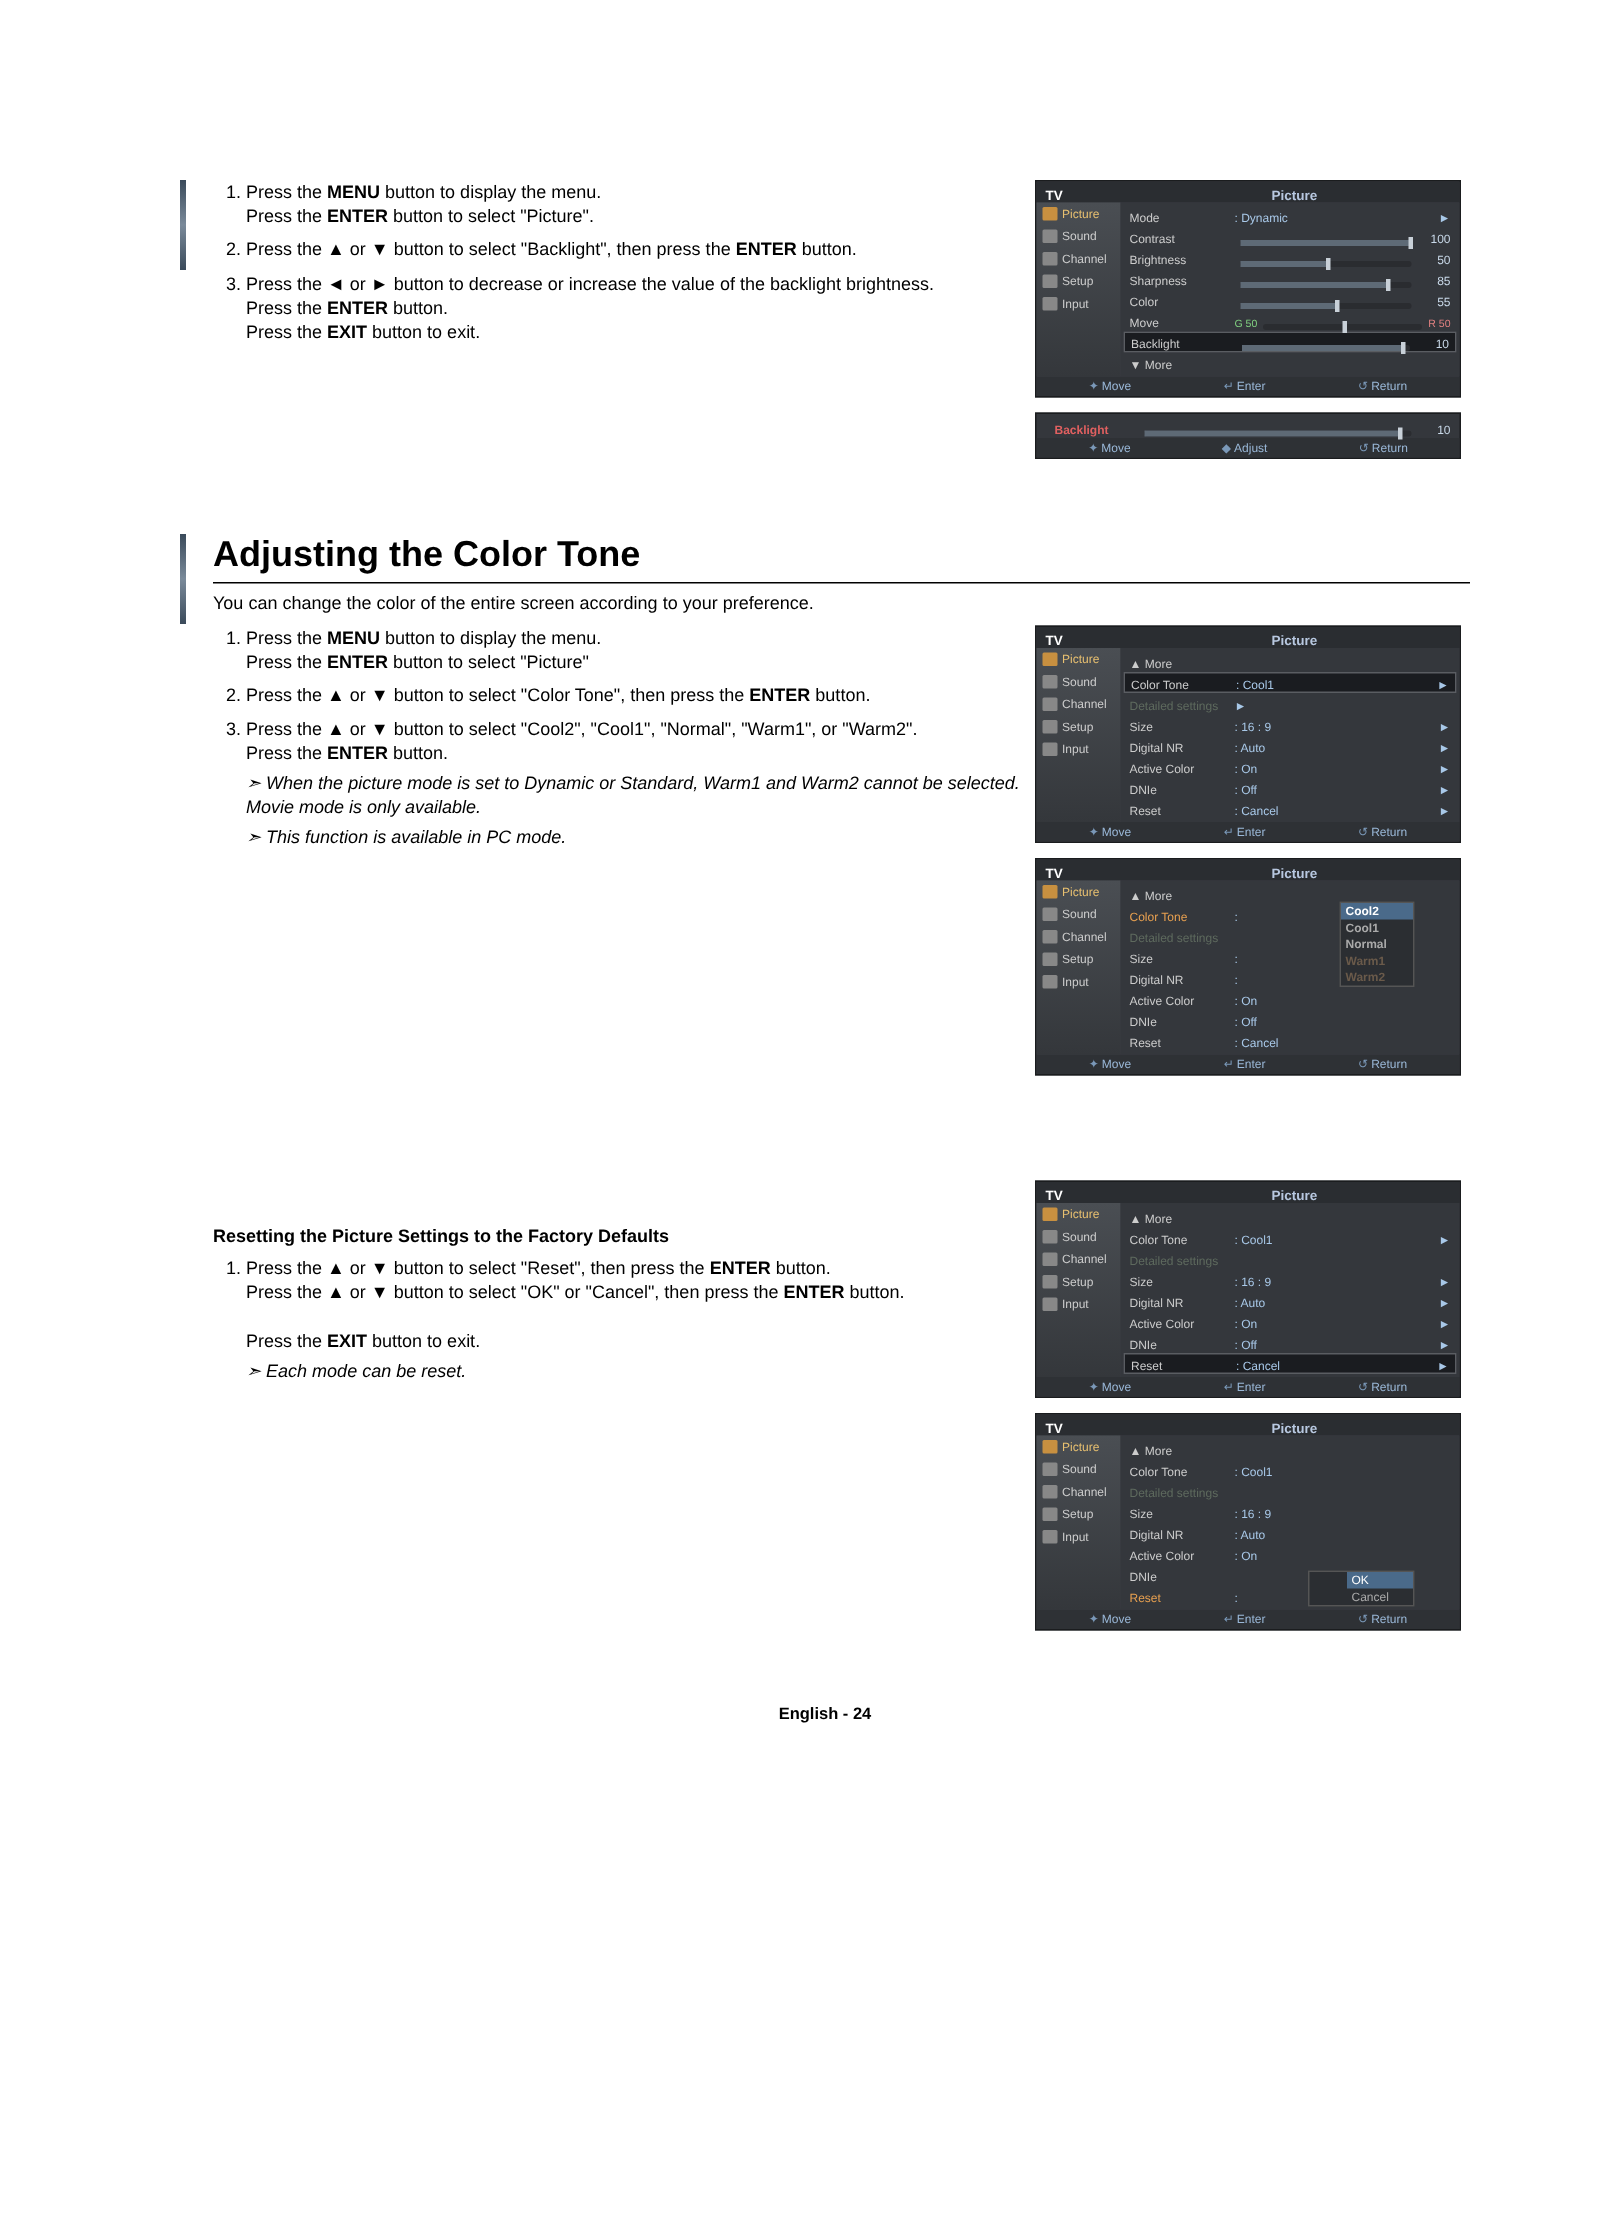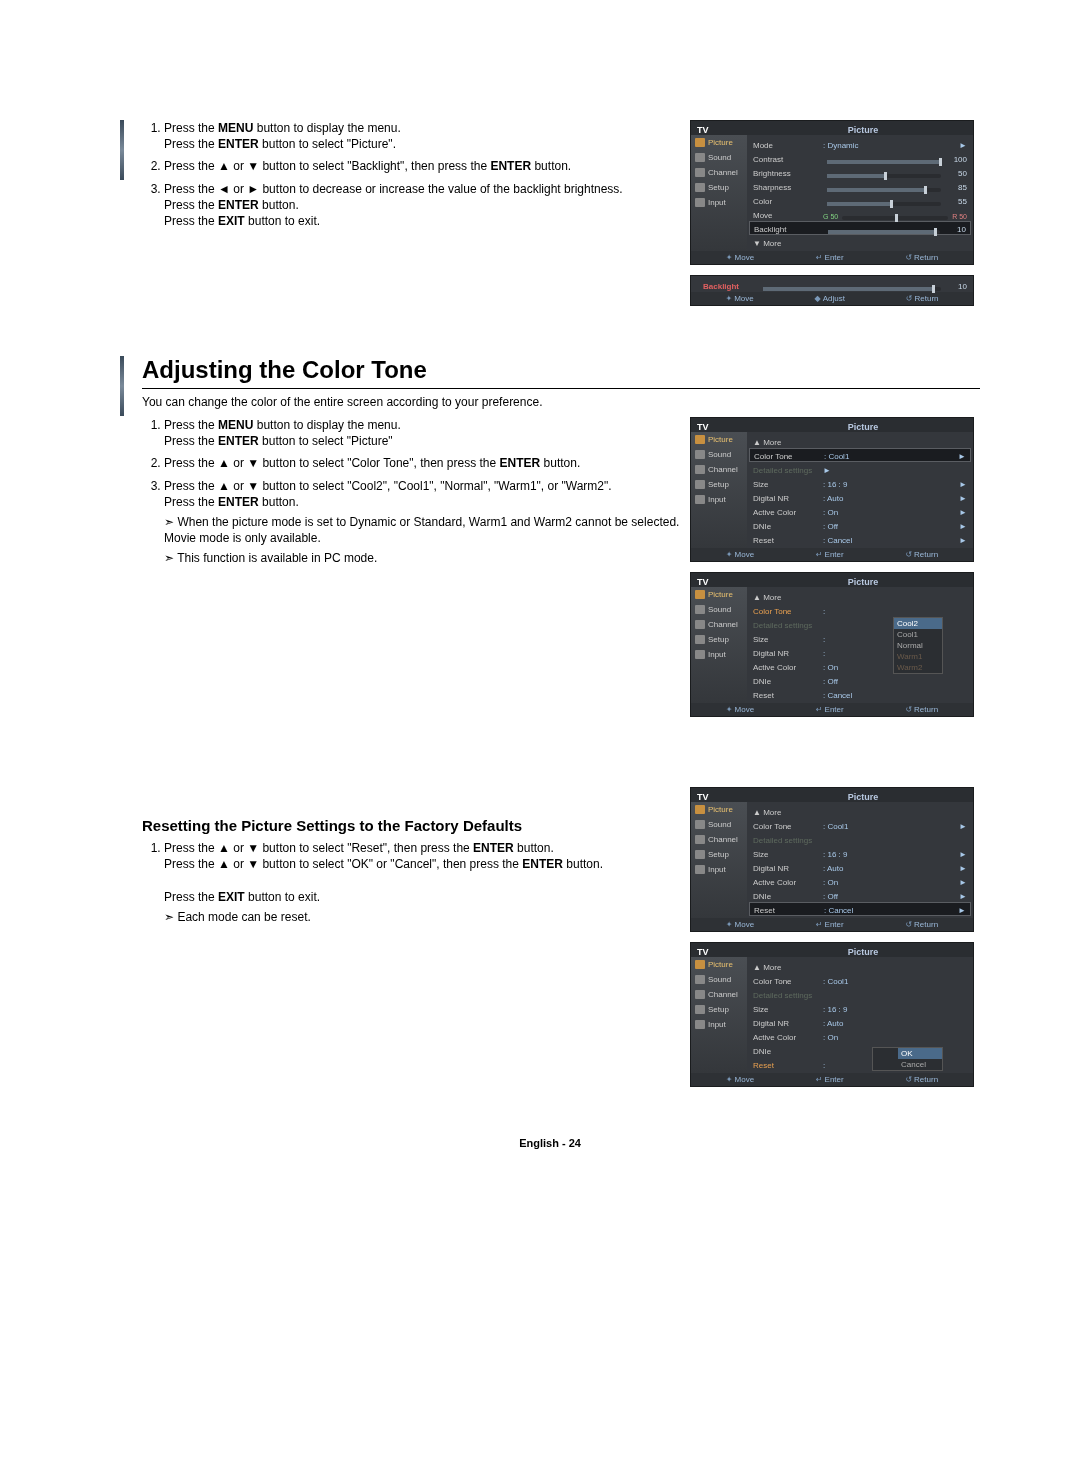--- a/index.html
+++ b/index.html
@@ -59,26 +59,27 @@
   }
   ol.steps li {
     margin-bottom: 6px;
     line-height: 1.35;
   }
   ol.steps li b { font-weight: bold; }
   .note {
     margin: 4px 0 0 0;
     font-size: 12px;
     line-height: 1.35;
+    font-style: italic;
   }
   .note::before { content: "➣ "; }
 
   .sub-heading {
     font-weight: bold;
-    font-size: 15px;
+    font-size: 12px;
     margin: 30px 0 6px 22px;
   }
 
   
   .osd {
     width: 282px;
     background: #3b3f44;
     border: 1px solid #1a1c1e;
     margin-bottom: 10px;
     font-size: 9px;
@@ -519,21 +520,21 @@
                   <span class="val">: On</span>
                 </div>
               <div class="osd-row">
                   <span class="lab">DNIe</span>
                   <span class="val">: Off</span>
                 </div>
               <div class="osd-row">
                   <span class="lab">Reset</span>
                   <span class="val">: Cancel</span>
                 </div>
-              <div class="opt-list" style="position:absolute; right:30px; top:30px;">
+              <div class="opt-list" style="position:absolute; right:30px; top:14px;font-weight:bold;">
                 <div class="sel">Cool2</div>
                 <div>Cool1</div>
                 <div>Normal</div>
                 <div style="color:#6a5a4a">Warm1</div>
                 <div style="color:#6a5a4a">Warm2</div>
               </div>
             </div>
           </div>
           <div class="osd-footer">
             <span>

